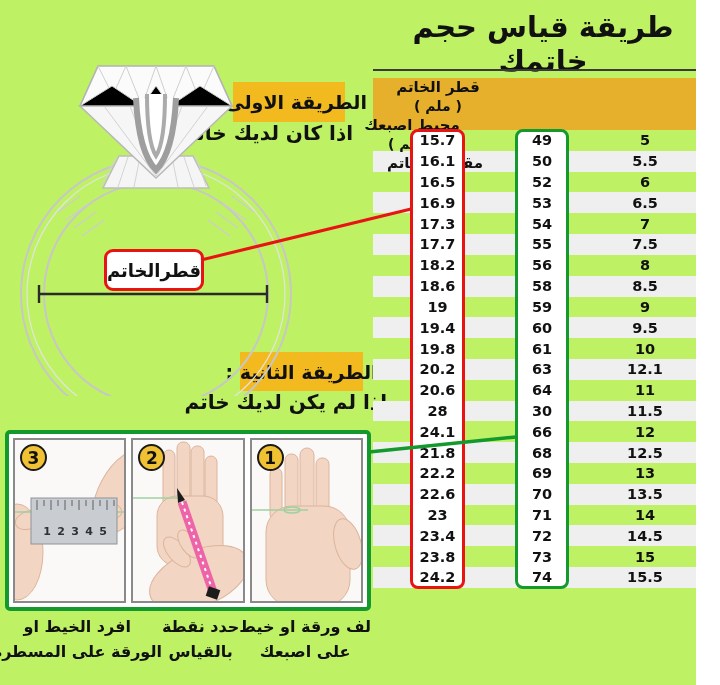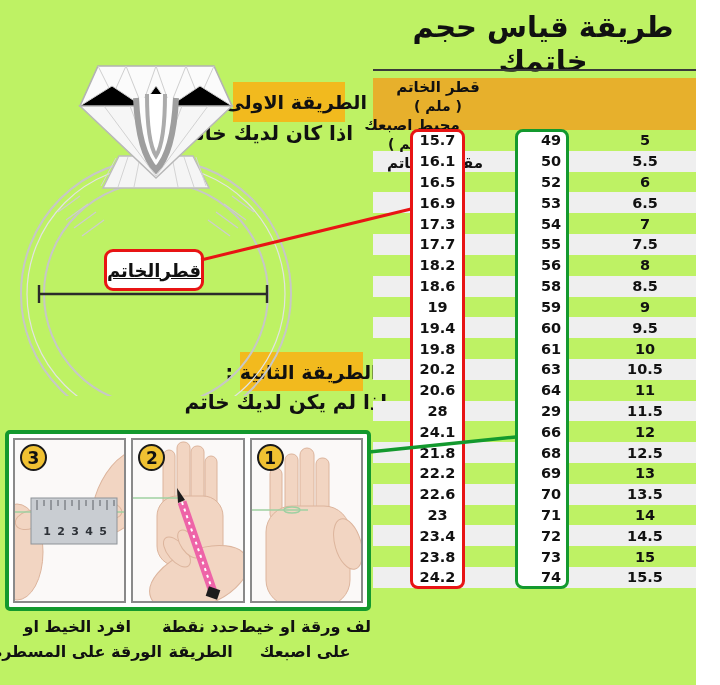--- a/index.html
+++ b/index.html
@@ -23,39 +23,39 @@
   .hcell .l1{font-size:15px;font-weight:bold;white-space:nowrap;}
   .hcell .l2{font-size:14px;font-weight:bold;white-space:nowrap;}
   .hc1{width:130px;} .hc2{width:78px;} .hc3{width:124px;}
   .stripes{left:373px;top:130px;width:332px;height:458px;display:flex;flex-direction:column;z-index:1;}
   .stripes .srow{flex:1;}
   .stripes .srow:nth-child(even){background:var(--rowalt);}
   .colbox{top:130px;height:458px;display:flex;flex-direction:column;z-index:4;}
   .colbox .cell{flex:1;display:flex;align-items:center;justify-content:center;
                 font-size:14.5px;font-weight:bold;white-space:nowrap;}
   .col-diameter{left:411px;width:53px;}
-  .col-circ{left:516px;width:52px;margin-left:9px;}
+  .col-circ{left:516px;width:52px;}
   .col-size{left:600px;width:90px;}
   .pill{top:129px;height:460px;background:#fff;border-radius:8px;z-index:3;box-sizing:border-box;}
   .pill-red{left:410px;width:55px;border:3px solid var(--red);}
   .pill-green{left:515px;width:54px;border:3px solid var(--green);}
 
   
   .hl-box{background:var(--hl);display:flex;align-items:center;justify-content:center;
           font-weight:bold;font-size:19px;white-space:nowrap;}
   .m1-hl{left:233px;top:82px;width:112px;height:40px;}
   .m1-tx{left:203px;top:121px;width:150px;text-align:center;font-size:20px;font-weight:bold;white-space:nowrap;}
   .m2-hl{left:240px;top:352px;width:123px;height:39px;}
   .m2-tx{left:227px;top:390px;width:160px;text-align:center;font-size:20px;font-weight:bold;white-space:nowrap;}
 
   
   .ring-svg{left:0;top:28px;z-index:1;}
   .diam-label{left:104px;top:249px;width:100px;height:42px;background:#fff;border:3px solid var(--red);
               border-radius:9px;display:flex;align-items:center;justify-content:center;
-              font-size:18px;font-weight:bold;z-index:5;box-sizing:border-box;text-decoration:underline;}
+              font-size:18px;font-weight:bold;z-index:5;box-sizing:border-box;}
   .overlay{left:0;top:0;width:720px;height:685px;z-index:6;pointer-events:none;}
 
   
   .photo-box{left:5px;top:430px;width:366px;height:181px;border:4px solid var(--green);border-radius:5px;
              background:#fff;box-sizing:border-box;display:flex;gap:5px;padding:4px;z-index:2;}
   .panel{flex:1;border:2px solid #8a8a8a;background:#fdfcfb;position:relative;overflow:hidden;}
   .badge{position:absolute;top:4px;left:5px;width:27px;height:27px;border-radius:50%;
          background:var(--badge);border:2px solid #1a1a1a;display:flex;align-items:center;justify-content:center;
          font-size:17px;font-weight:bold;z-index:2;box-sizing:border-box;}
   .panel svg{position:absolute;left:0;top:0;}
@@ -187,21 +187,21 @@
       <div class="cell">53</div>
       <div class="cell">54</div>
       <div class="cell">55</div>
       <div class="cell">56</div>
       <div class="cell">58</div>
       <div class="cell">59</div>
       <div class="cell">60</div>
       <div class="cell">61</div>
       <div class="cell">63</div>
       <div class="cell">64</div>
-      <div class="cell">29</div>
+      <div class="cell">30</div>
       <div class="cell">66</div>
       <div class="cell">68</div>
       <div class="cell">69</div>
       <div class="cell">70</div>
       <div class="cell">71</div>
       <div class="cell">72</div>
       <div class="cell">73</div>
       <div class="cell">74</div>
     </div>
   <div class="abs colbox col-size" id="col-s">
@@ -209,21 +209,21 @@
       <div class="cell">5.5</div>
       <div class="cell">6</div>
       <div class="cell">6.5</div>
       <div class="cell">7</div>
       <div class="cell">7.5</div>
       <div class="cell">8</div>
       <div class="cell">8.5</div>
       <div class="cell">9</div>
       <div class="cell">9.5</div>
       <div class="cell">10</div>
-      <div class="cell">10.5</div>
+      <div class="cell">12.1</div>
       <div class="cell">11</div>
       <div class="cell">11.5</div>
       <div class="cell">12</div>
       <div class="cell">12.5</div>
       <div class="cell">13</div>
       <div class="cell">13.5</div>
       <div class="cell">14</div>
       <div class="cell">14.5</div>
       <div class="cell">15</div>
       <div class="cell">15.5</div>
@@ -296,21 +296,21 @@
     </div>
   </div>
 
   <div class="abs captions rtl">
     <div class="cap">
       <div>لف ورقة او خيط</div>
       <div>على اصبعك</div>
     </div>
     <div class="cap">
       <div>حدد نقطة</div>
-      <div>الطريقة</div>
+      <div>بالقياس</div>
     </div>
     <div class="cap">
       <div>افرد الخيط او</div>
       <div>الورقة على المسطرة</div>
     </div>
   </div>
 
 
   <svg class="abs overlay" width="720" height="685" viewBox="0 0 720 685">
     <g stroke="#2b2b2b" stroke-width="2.4">

